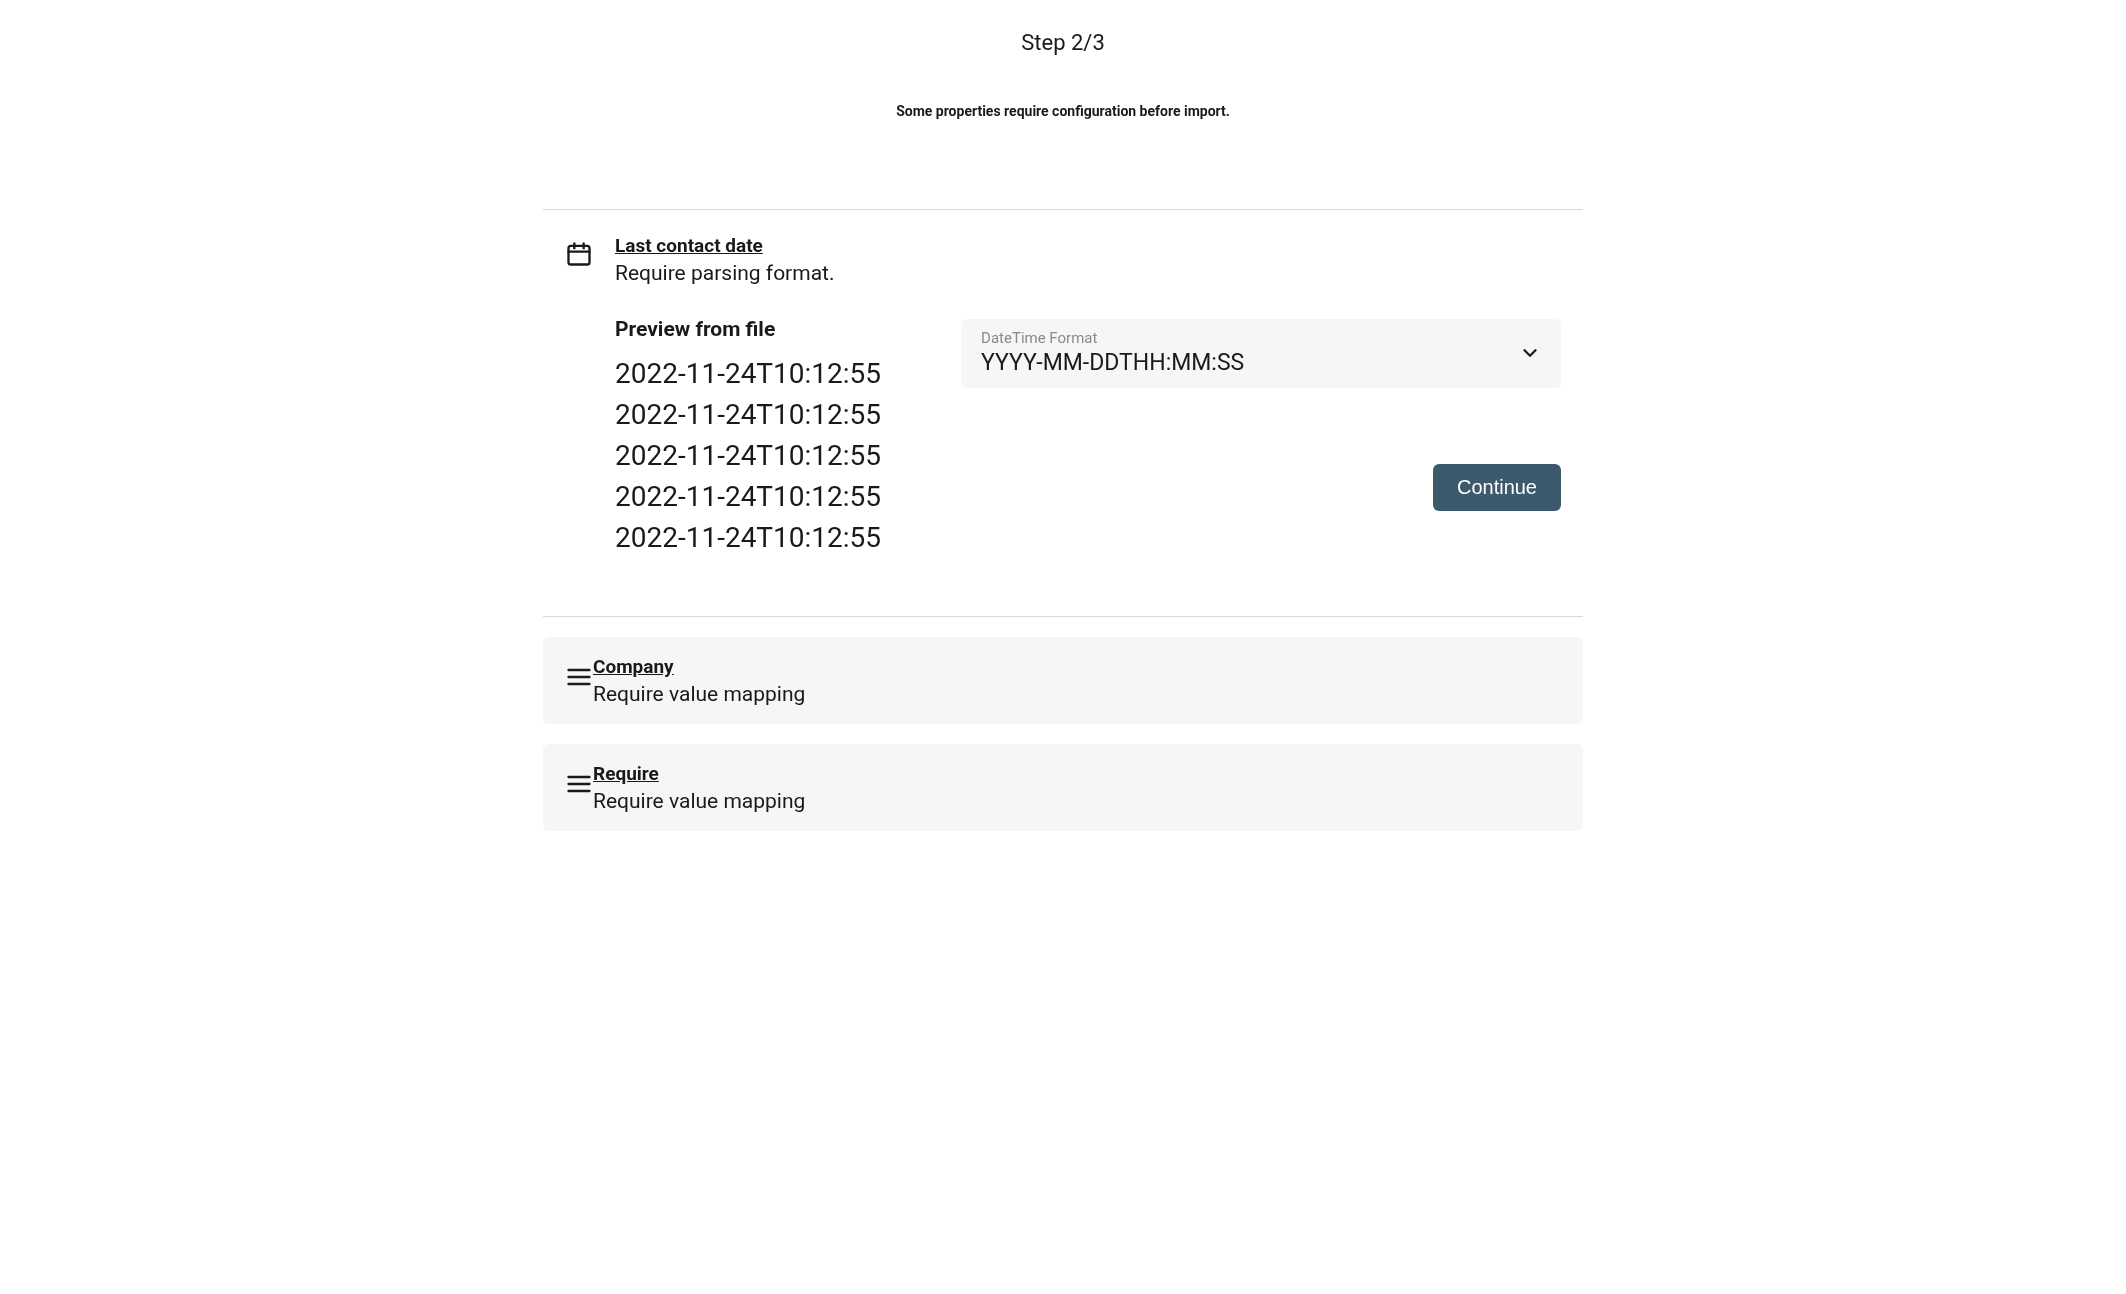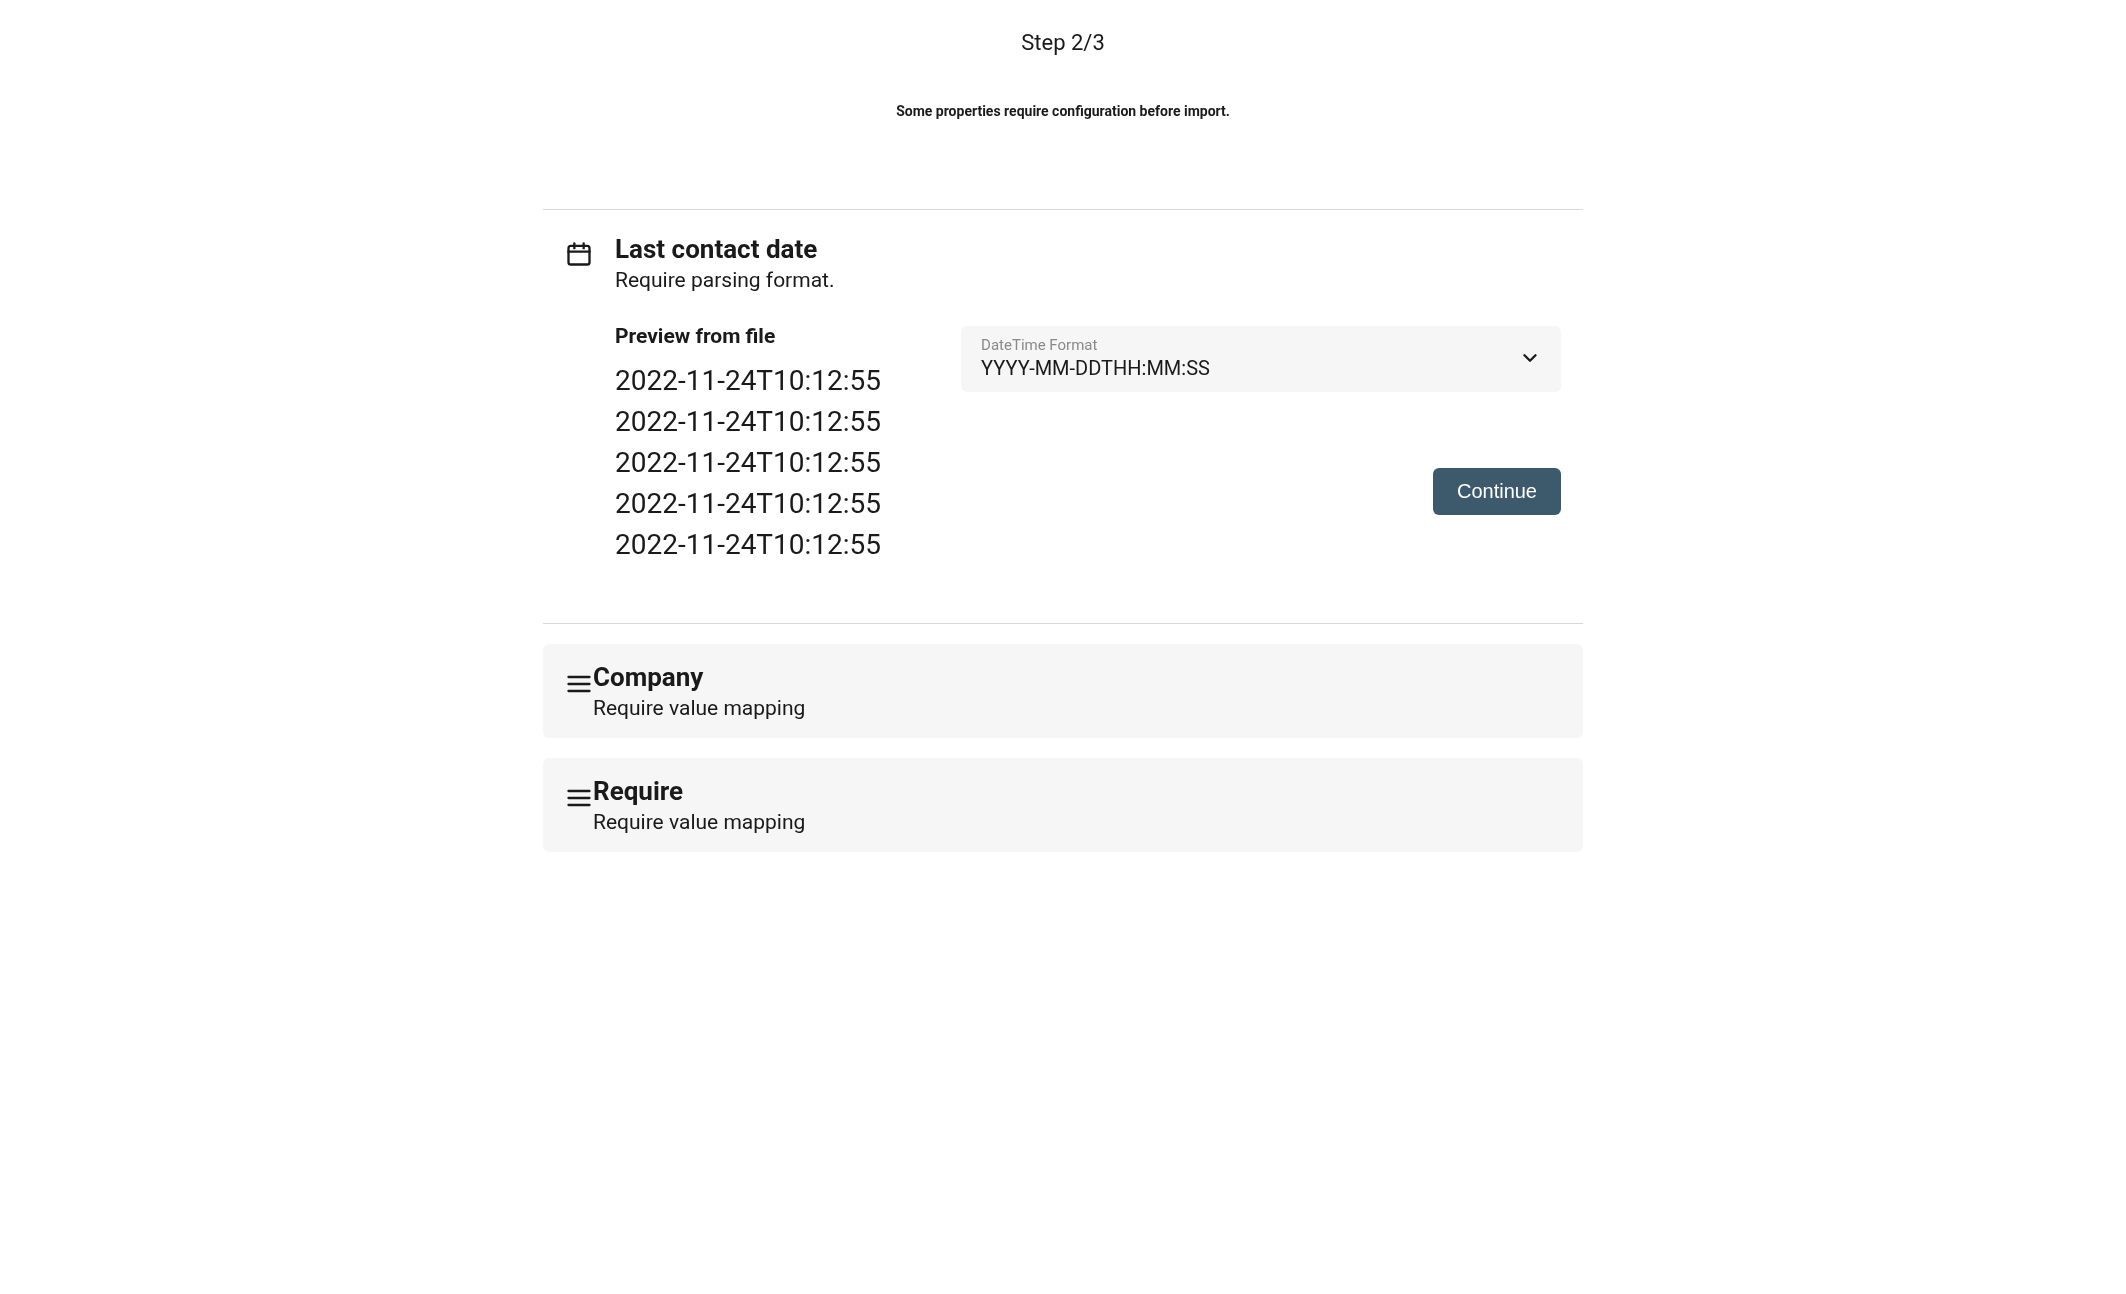--- a/index.html
+++ b/index.html
@@ -57,23 +57,24 @@
       justify-content: center;
     }
     .property-icon svg {
       width: 28px;
       height: 28px;
     }
     .property-info {
       flex: 1;
     }
     .property-name {
-      font-size: 26px;
+      font-size: 19px;
       font-weight: 700;
       margin-bottom: 4px;
+      text-decoration: underline;
     }
     .property-desc {
       font-size: 21px;
       color: #1a1a1a;
     }
     .property-body {
       margin-top: 32px;
       padding-left: 50px;
       display: flex;
       gap: 80px;
@@ -115,21 +116,21 @@
     .select-text {
       display: flex;
       flex-direction: column;
     }
     .select-label {
       font-size: 15px;
       color: #8a8a8a;
       margin-bottom: 2px;
     }
     .select-value {
-      font-size: 20px;
+      font-size: 23px;
       color: #1a1a1a;
     }
     .chevron {
       width: 22px;
       height: 22px;
     }
     .continue-row {
       display: flex;
       justify-content: flex-end;
       margin-top: 76px;

